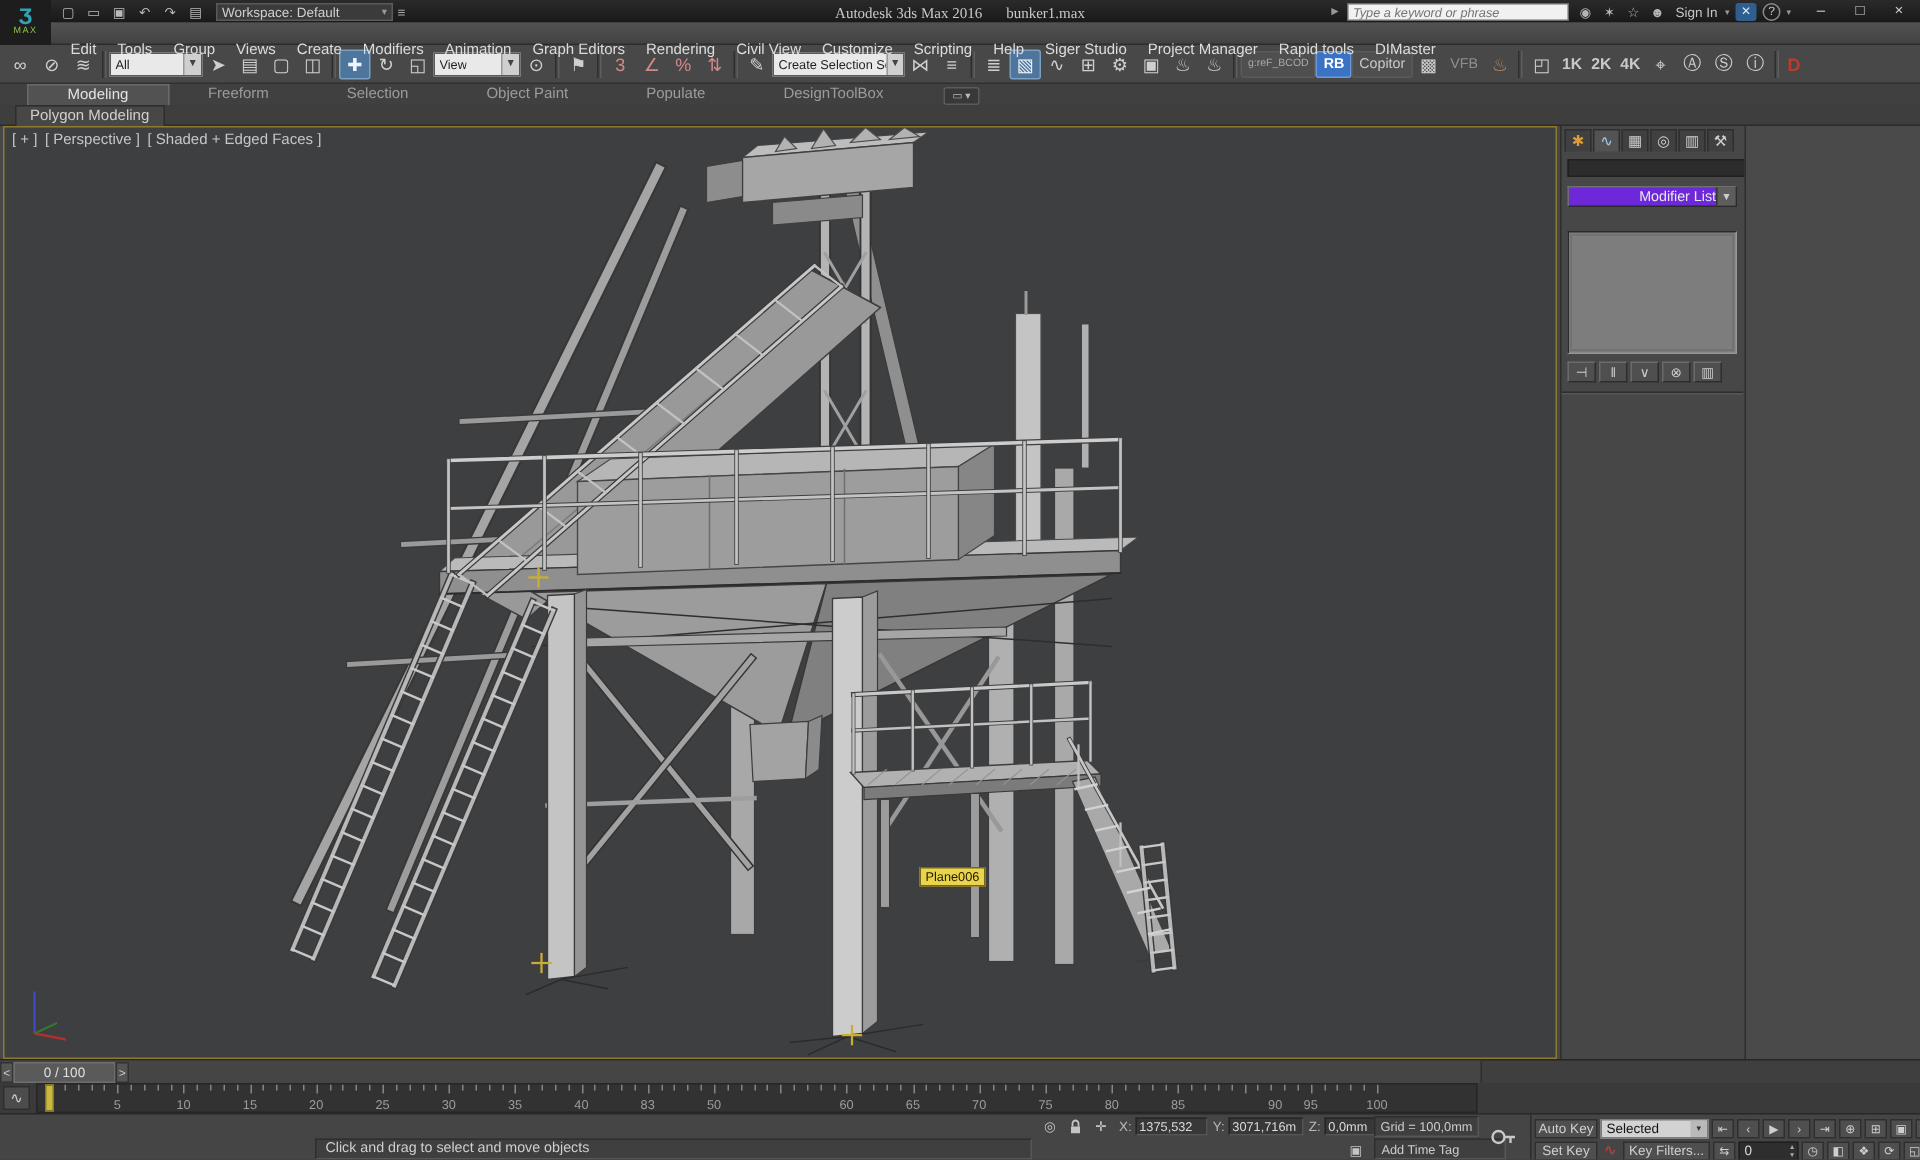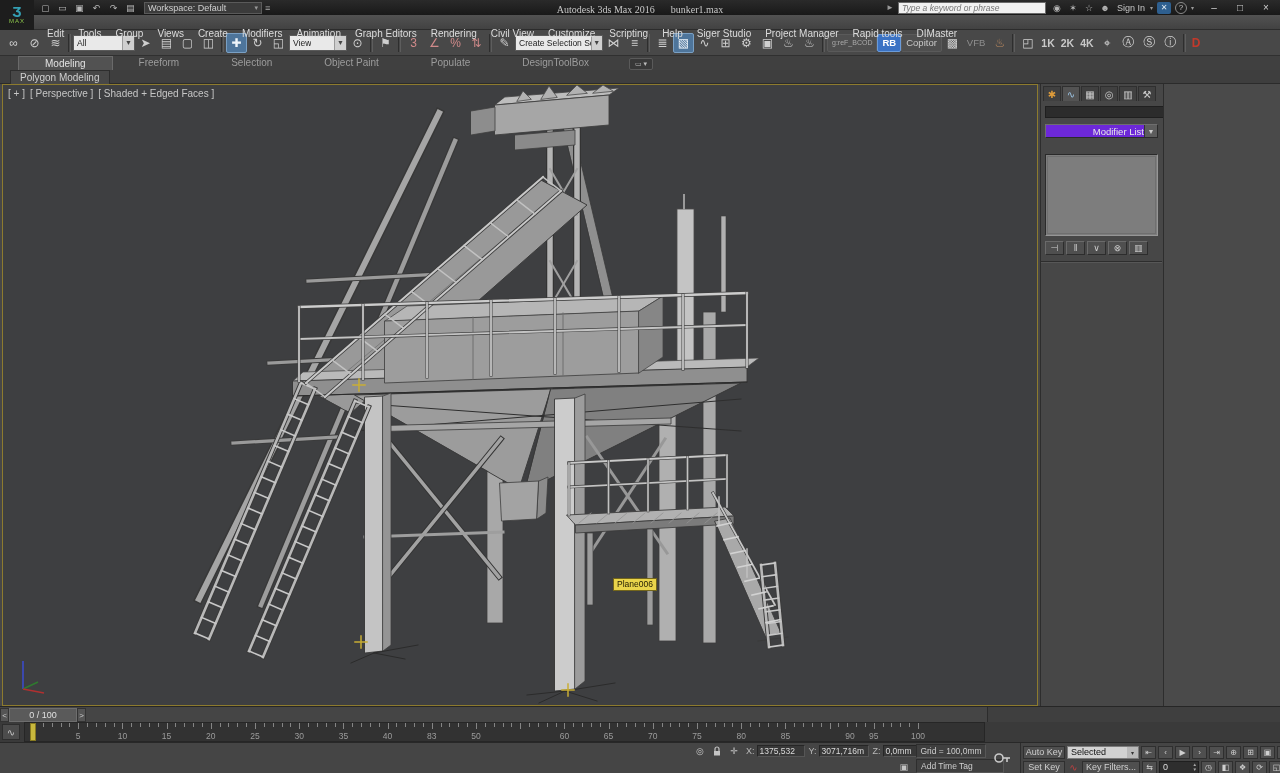--- a/index.html
+++ b/index.html
@@ -711,20 +711,21 @@
       <div class="tick" style="left: 866.48px; height: 4px;"></div>
       <div class="tick" style="left: 875.32px; height: 4px;"></div>
       <div class="tick" style="left: 884.16px; height: 4px;"></div>
       <div class="tick" style="left: 893px; height: 6px;"></div>
       <div class="tlabel" style="left: 893px;">100</div>
     </div>
   <div class="time-caret"></div>
 </div>
 
 <div class="statusbar">
+  <div class="status-box" style="top:16px;">Click and drag to select and move objects</div>
 
   <div class="coordbar" id="coordbar">
     <span id="status-icons" style="display:flex;gap:1px;">
         <span class="st-ic">◎</span>
         <span class="st-ic">
           <svg width="10" height="11">
             <path d="M3 5 v-2 a2 2 0 0 1 4 0 v2" stroke="#c5c5c5" fill="none" stroke-width="1.2"></path>
             <rect x="2" y="5" width="6" height="4.5" fill="#c5c5c5"></rect>
           </svg>
         </span>

